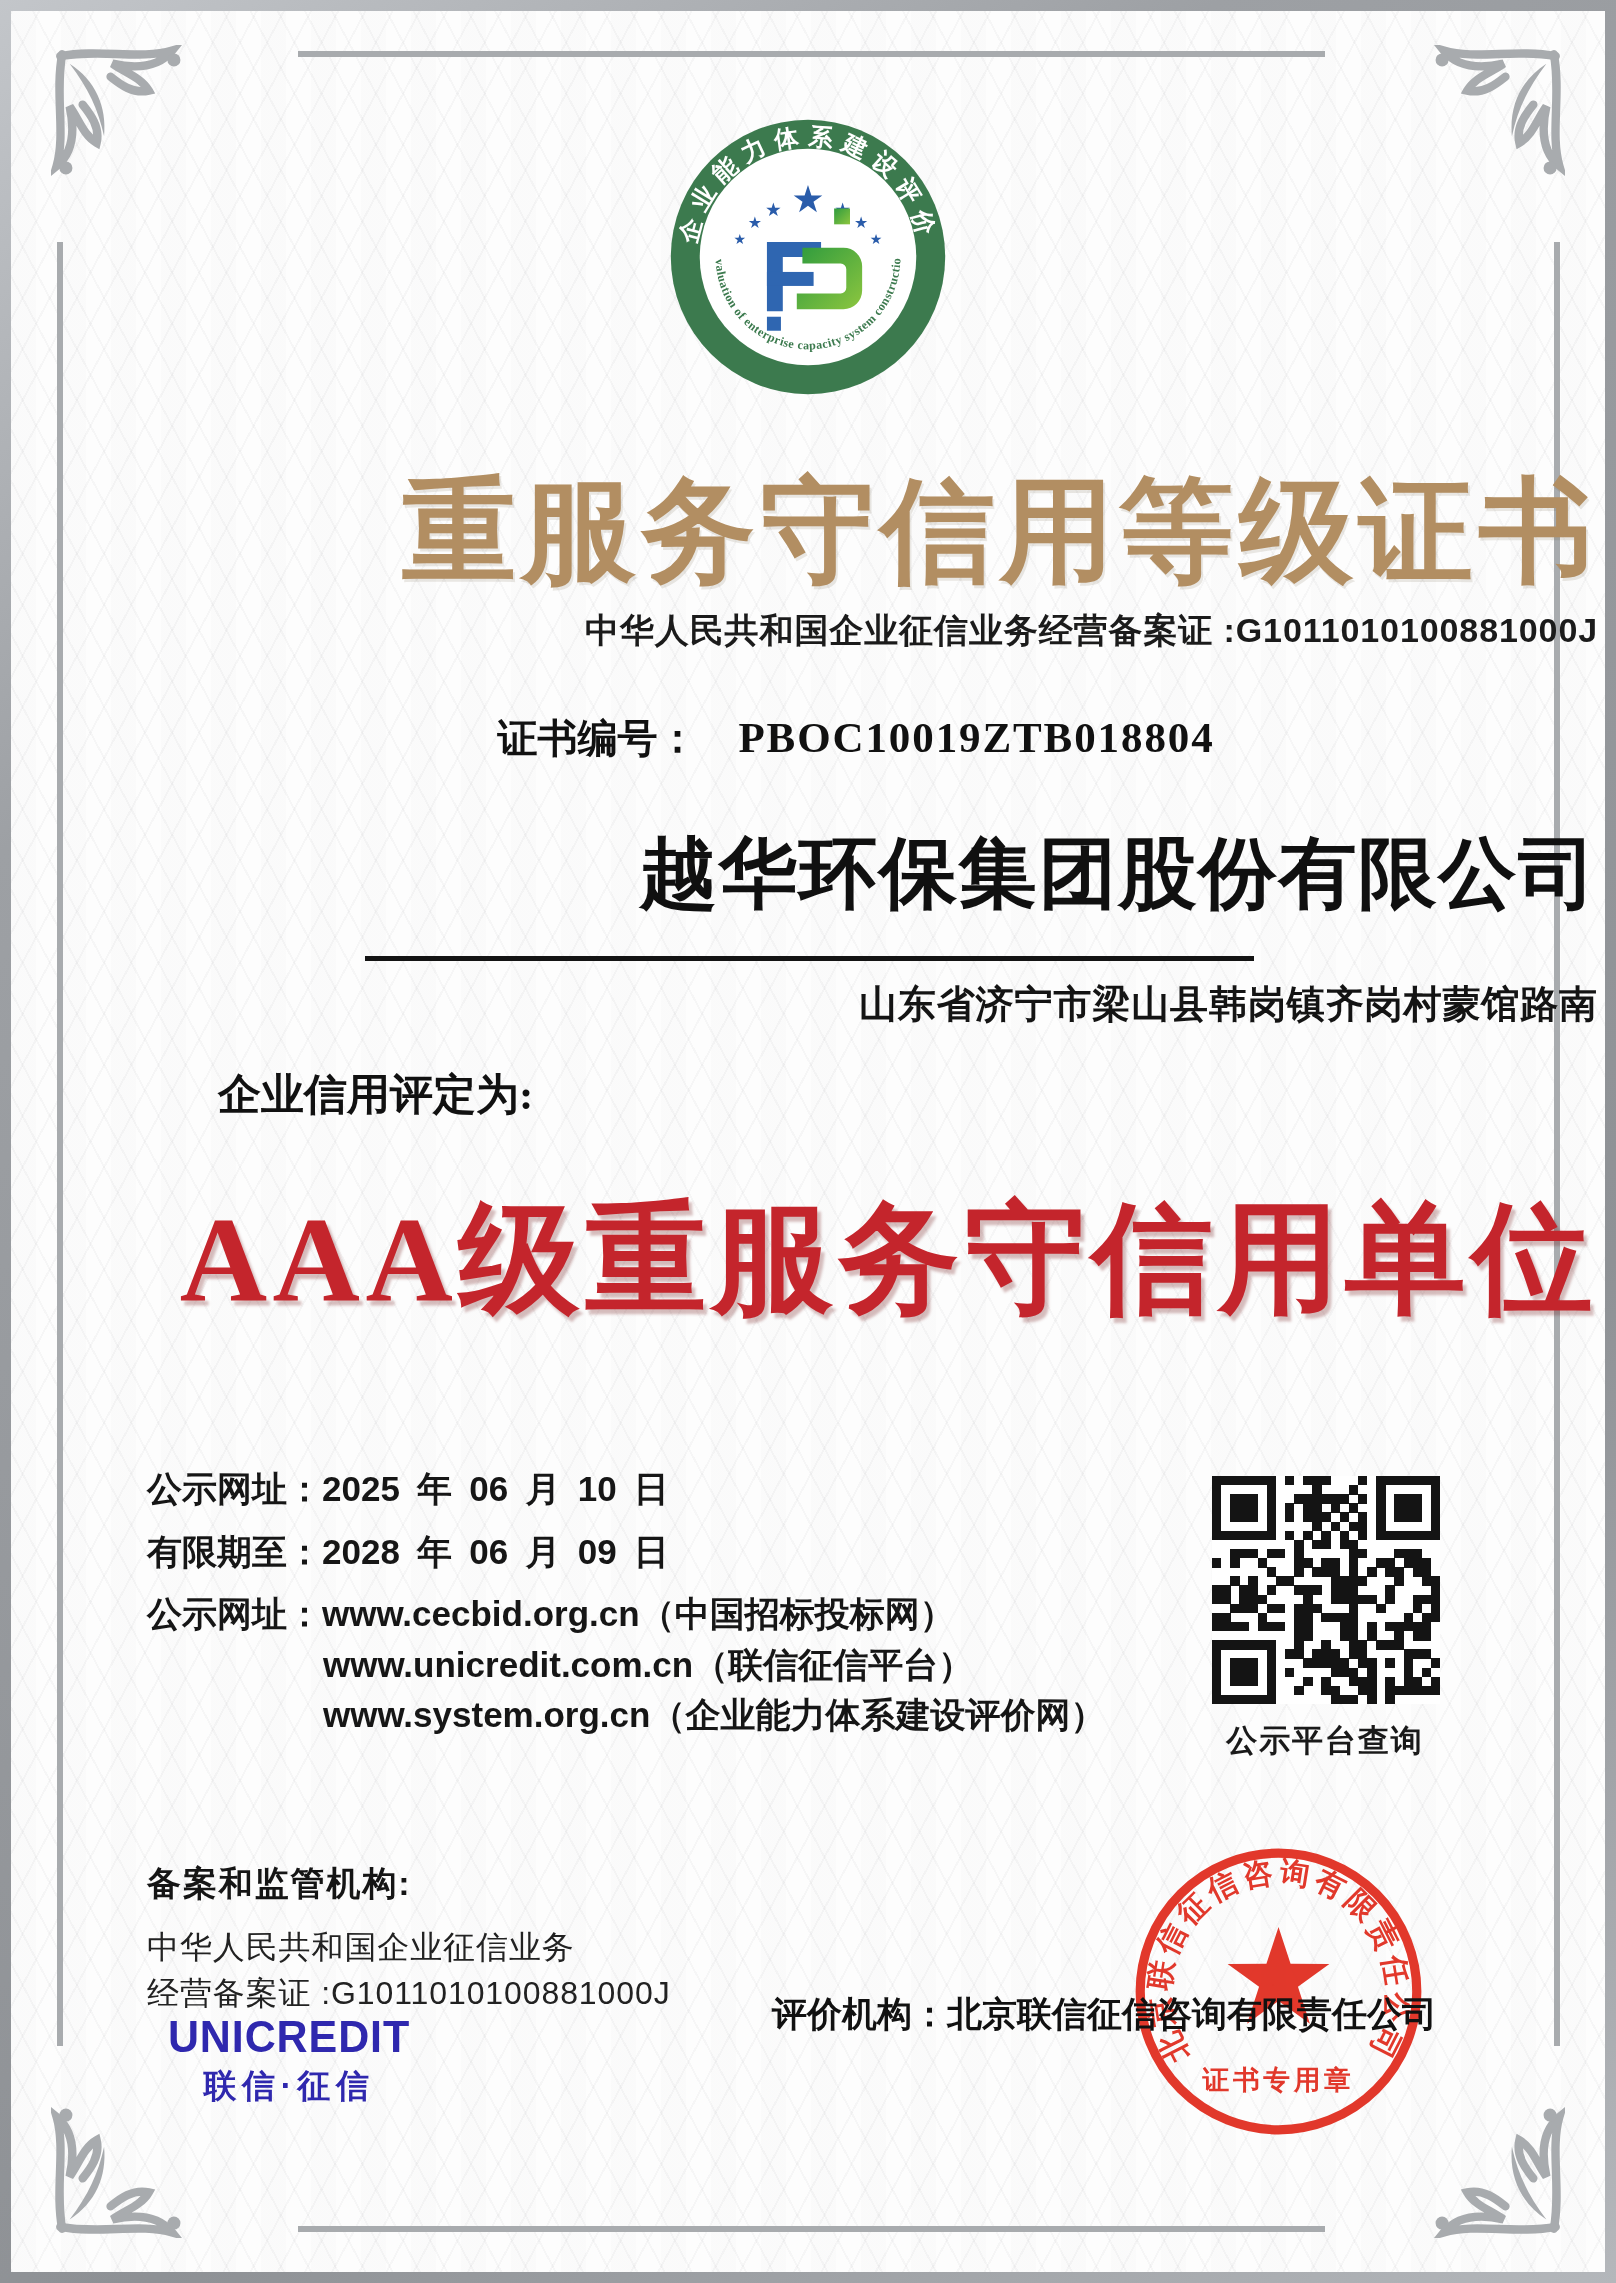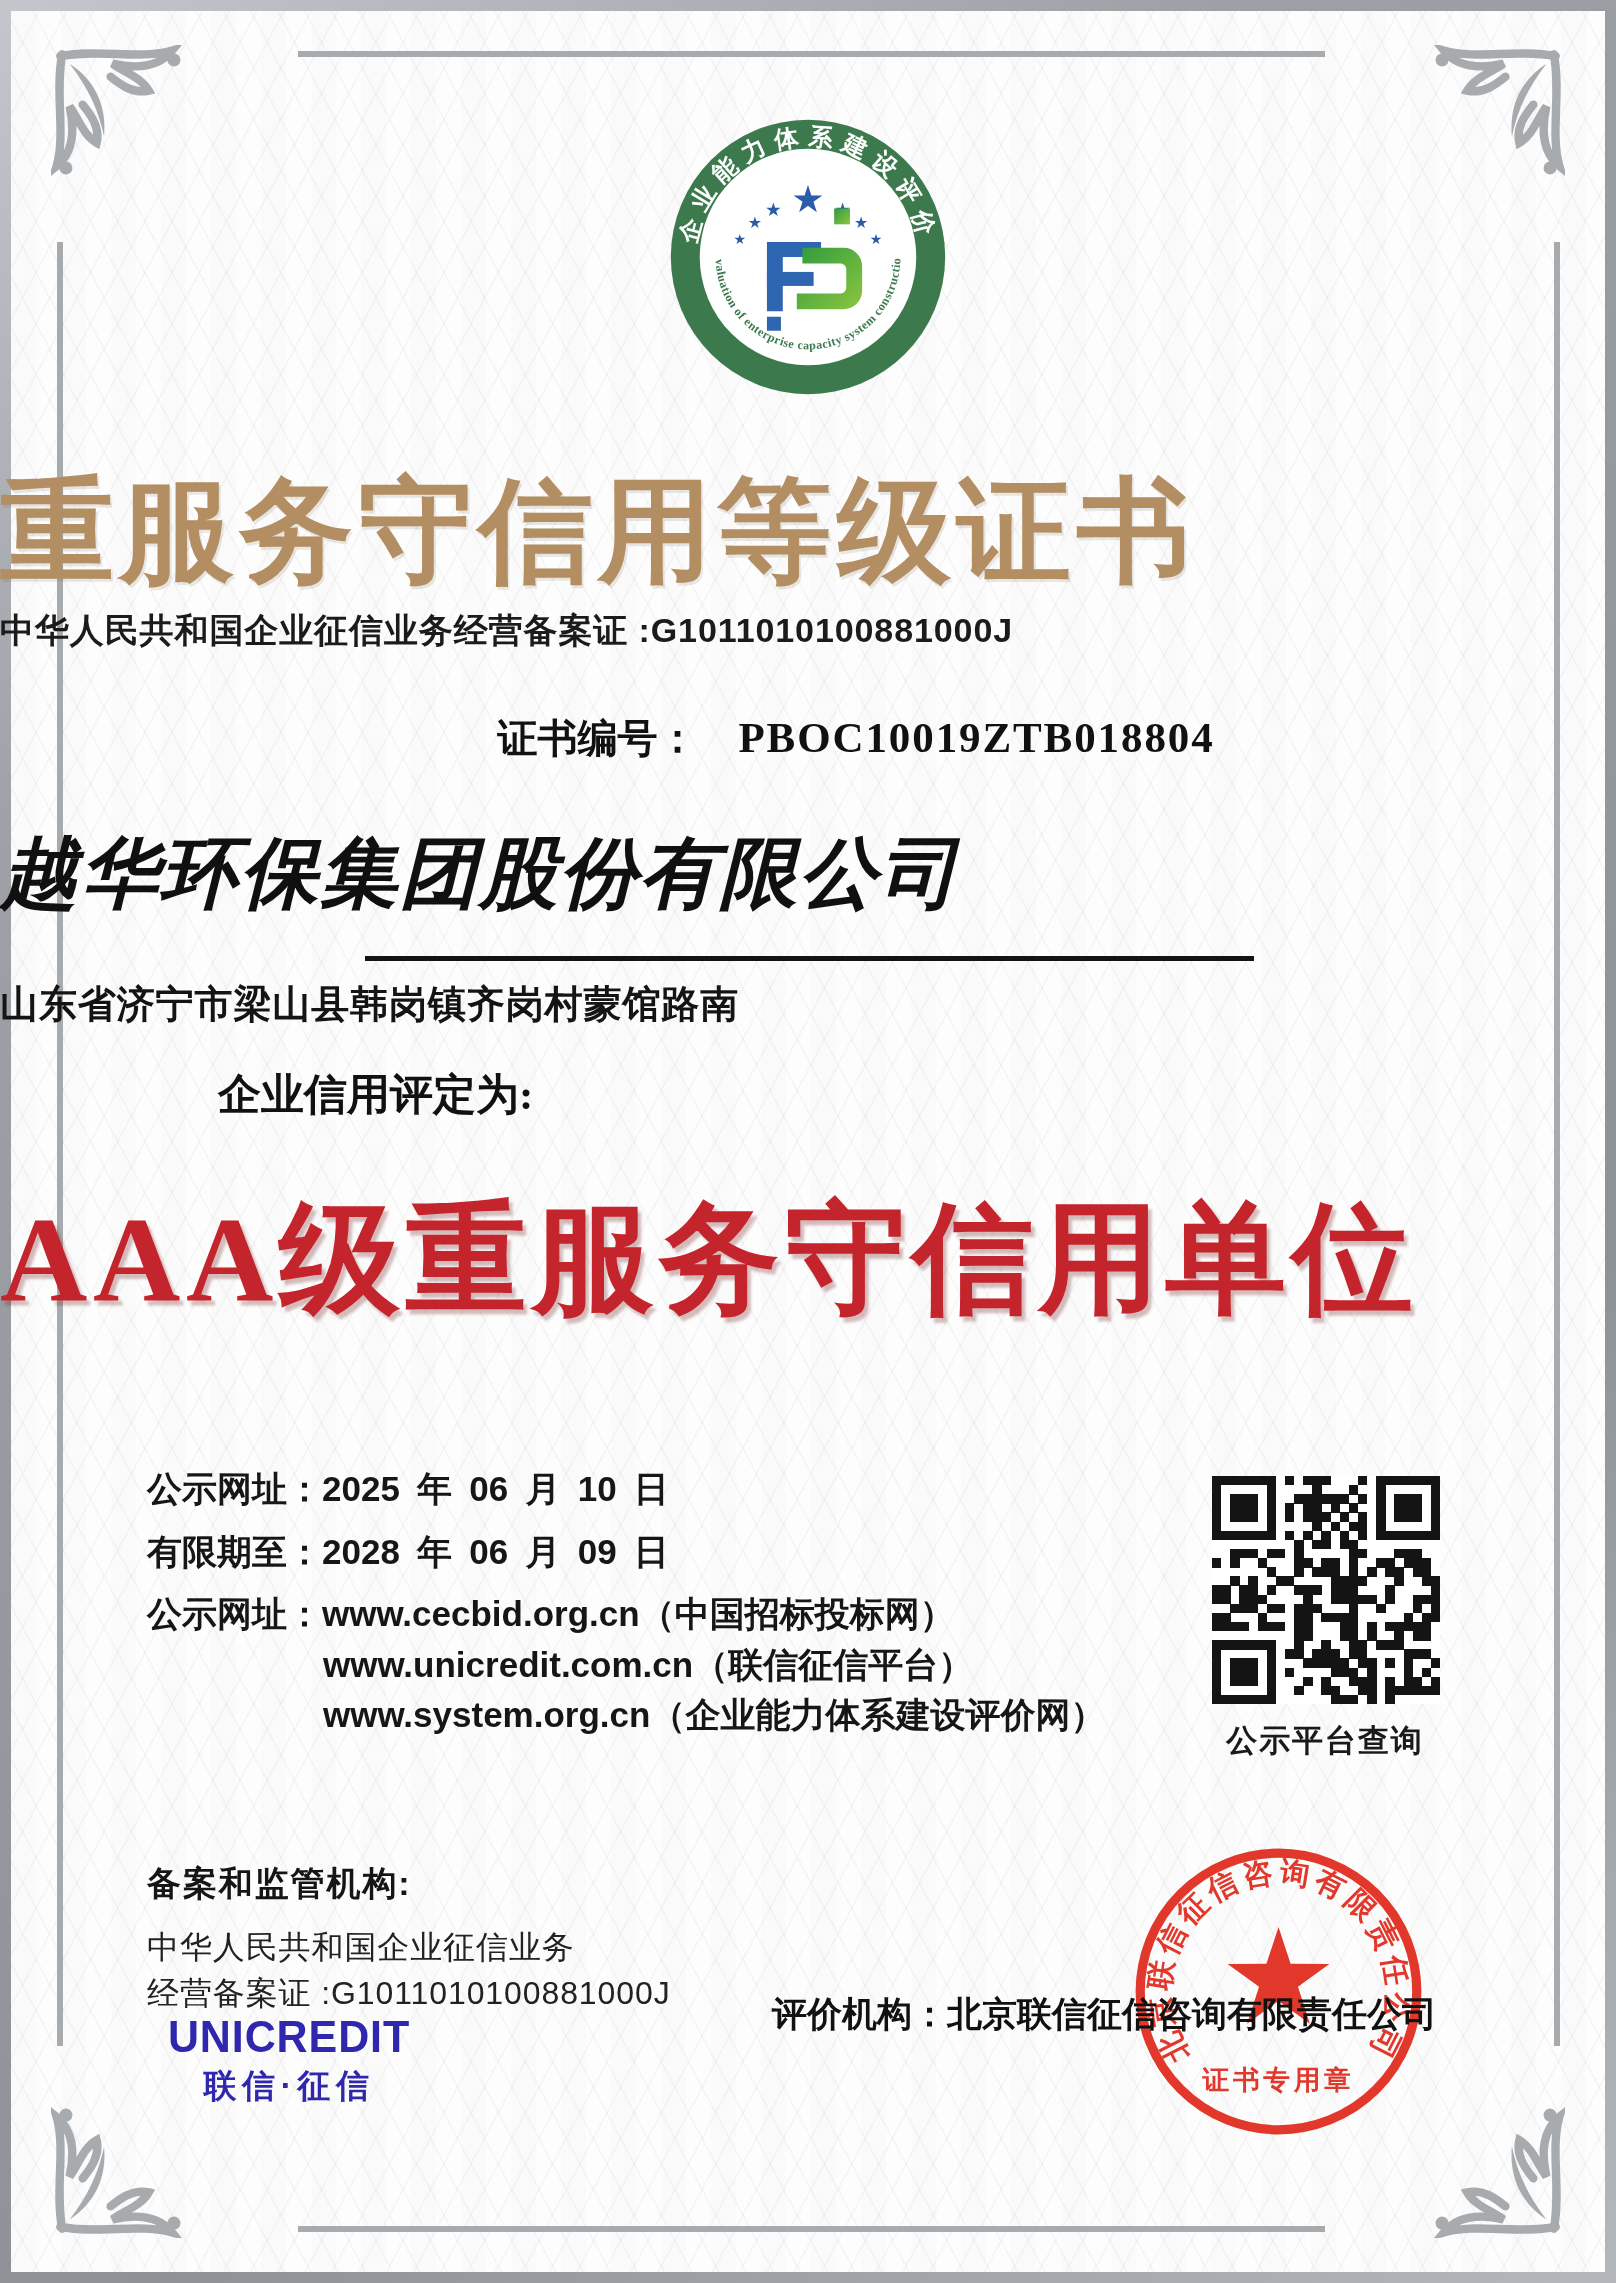--- a/index.html
+++ b/index.html
@@ -15,33 +15,33 @@
     position:absolute;inset:11.2px;
     background-color:#fdfdfd;
     background-image:
       repeating-linear-gradient(118deg, rgba(30,30,40,0.030) 0 1.9px, transparent 1.9px 24px),
       repeating-linear-gradient(62deg,  rgba(30,30,40,0.030) 0 1.9px, transparent 1.9px 24px),
       repeating-linear-gradient(90deg,  rgba(30,30,40,0.012) 0 25px, transparent 25px 50px);
   }
   .abs{position:absolute;}
   .serif{font-family:"Liberation Serif","DejaVu Serif",serif;}
   .sans{font-family:"Liberation Sans","DejaVu Sans",sans-serif;}
-  .center{left:0;right:0;text-align:left;}
+  .center{left:0;right:18px;text-align:right;}
   .orn{width:149px;height:149px;}
   .frame-line{background:#a8abae;}
   .title{
     top:455px;font-size:114px;font-weight:800;letter-spacing:5.6px;
     color:#b28e62;white-space:nowrap;
     text-shadow:1.9px 2.8px 0 rgba(90,70,40,0.12);
   }
   .subtitle{top:608px;font-size:34px;font-weight:600;color:#1b1b1b;letter-spacing:0.9px;}
   .certno-row{top:711px;display:flex;justify-content:center;align-items:baseline;gap:41px;width:100%;padding-left:48px;}
   .certno-label{font-size:40px;font-weight:700;color:#111;}
   .certno-value{font-size:43px;font-weight:700;color:#111;letter-spacing:1.9px;}
-  .company{top:822px;font-size:78px;font-weight:900;color:#101010;letter-spacing:1.9px;white-space:nowrap;font-style:italic;}
+  .company{top:822px;font-size:78px;font-weight:900;color:#101010;letter-spacing:1.9px;white-space:nowrap;}
   .company-underline{left:365px;top:956px;width:889px;height:4.7px;background:#141414;}
   .address{top:979px;font-size:38px;font-weight:700;color:#141414;letter-spacing:0.9px;}
   .rating-intro{left:218px;top:1066px;font-size:43px;font-weight:800;color:#111;}
   .rating{
     top:1178px;font-size:121px;font-weight:900;letter-spacing:5.6px;color:#c4252c;
     white-space:nowrap;text-shadow:3.7px 4.7px 2.8px rgba(110,20,20,0.28);
   }
   .detail-line{font-size:35px;color:#161616;white-space:nowrap;}
   .detail-label{font-weight:700;}
   .detail-value{font-weight:600;word-spacing:7.5px;margin-top:19px;}

